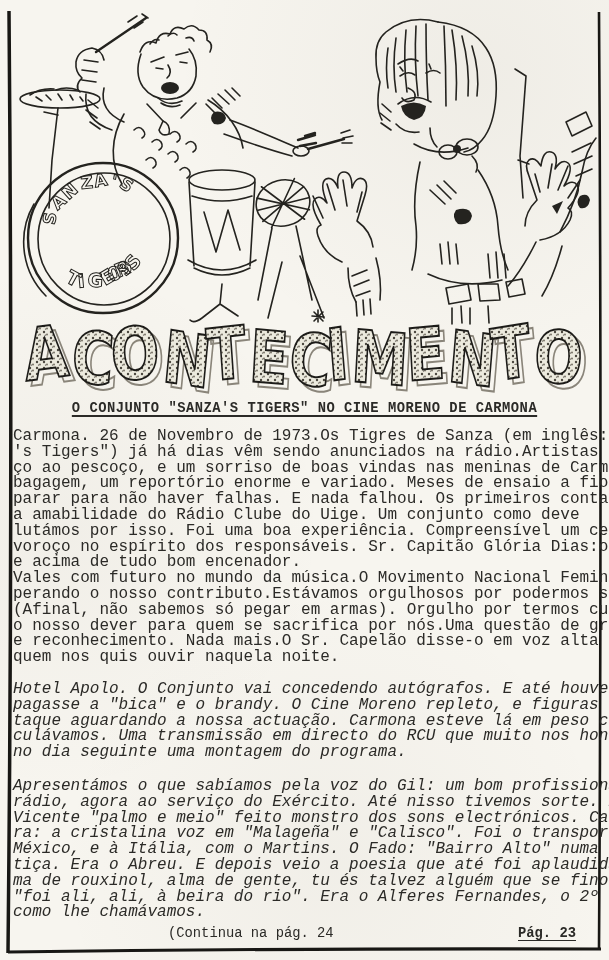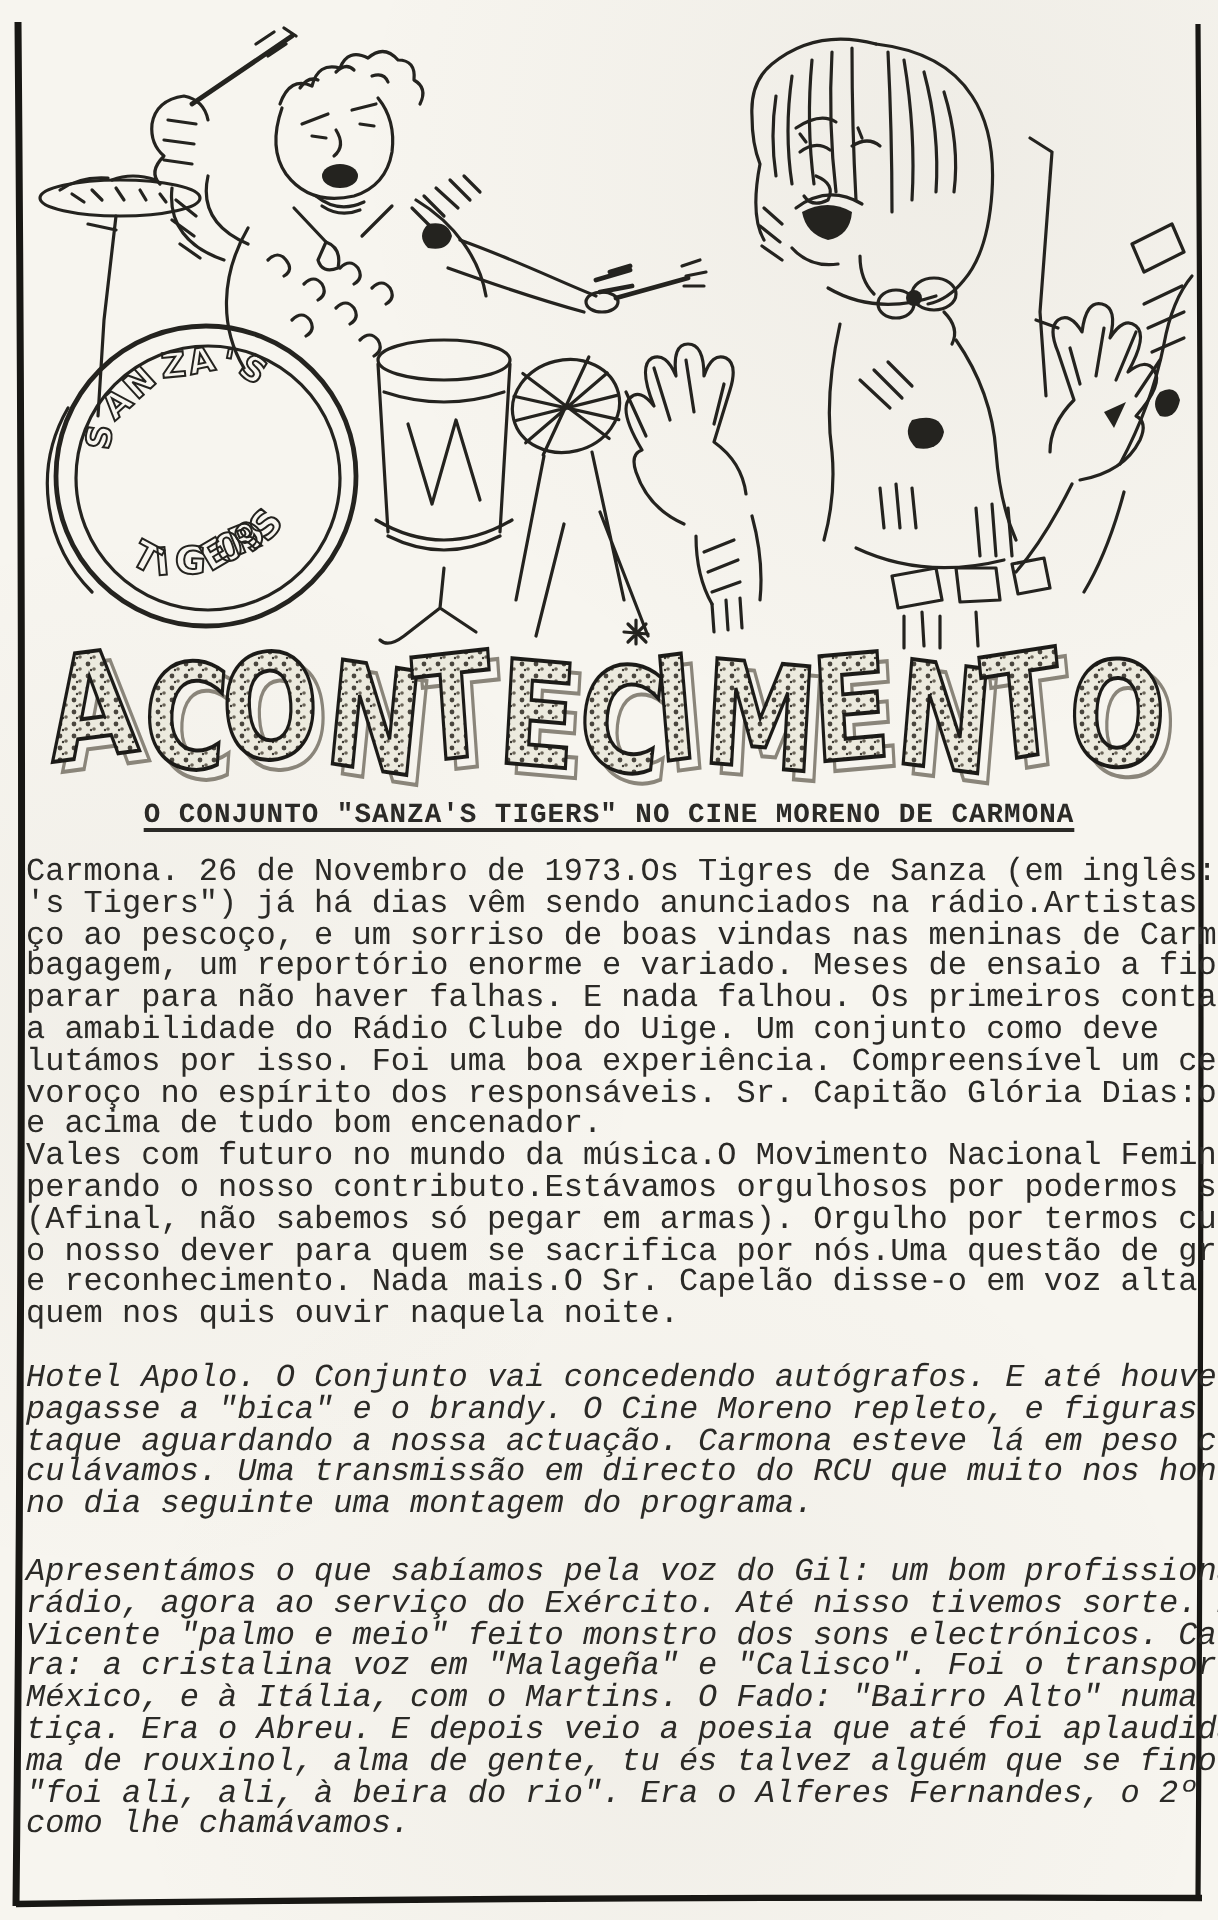--- a/index.html
+++ b/index.html
@@ -251,15 +251,19 @@
 no dia seguinte uma montagem do programa.</div>
     <div class="para p4">Apresentámos o que sabíamos pela voz do Gil: um bom profissional da
 rádio, agora ao serviço do Exército. Até nisso tivemos sorte. E um
 Vicente "palmo e meio" feito monstro dos sons electrónicos. Carvalhei
 ra: a cristalina voz em "Malageña" e "Calisco". Foi o transporte ao
 México, e à Itália, com o Martins. O Fado: "Bairro Alto" numa voz cas
 tiça. Era o Abreu. E depois veio a poesia que até foi aplaudida: "Al-
 ma de rouxinol, alma de gente, tu és talvez alguém que se finou" ...
 "foi ali, ali, à beira do rio". Era o Alferes Fernandes, o 2º Vilaret,
 como lhe chamávamos.</div>
+    <div class="footer">
+      <span class="cont">(Continua na pág. 24</span>
+      <span class="pageno">Pág. 23</span>
+    </div>
   </div>
 
 </div>
 
 </body></html>

